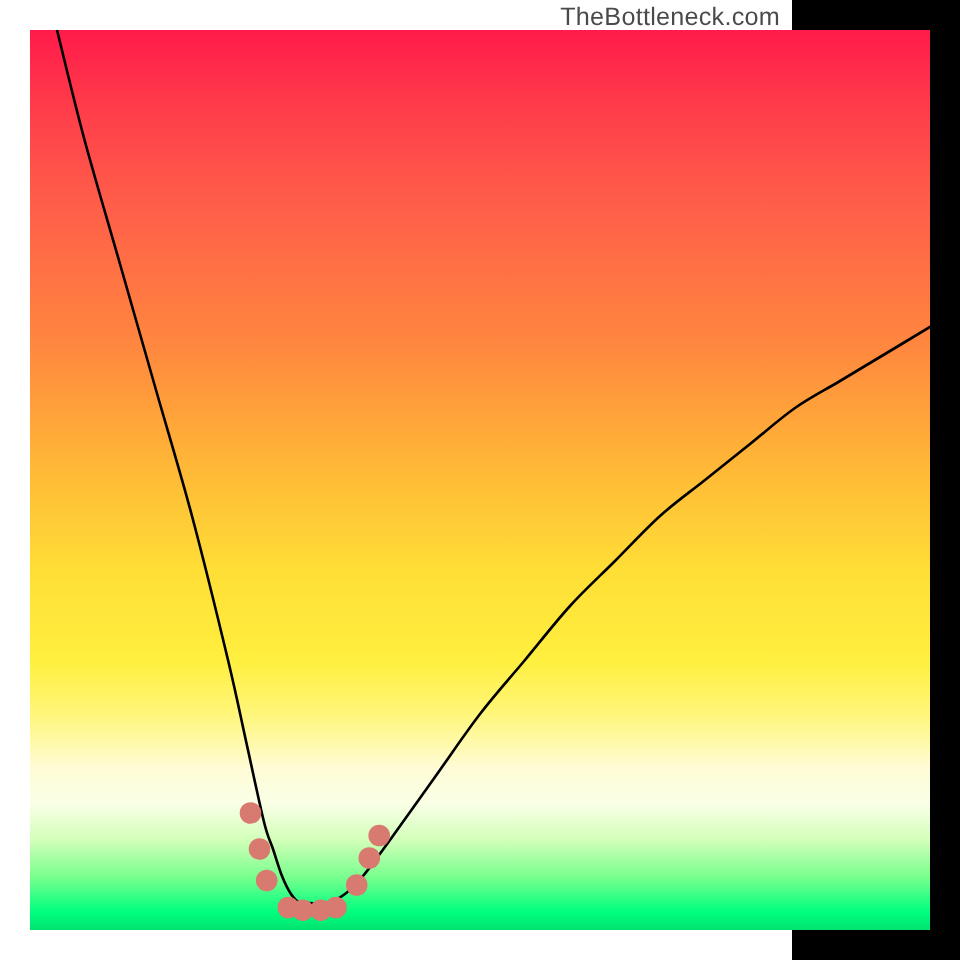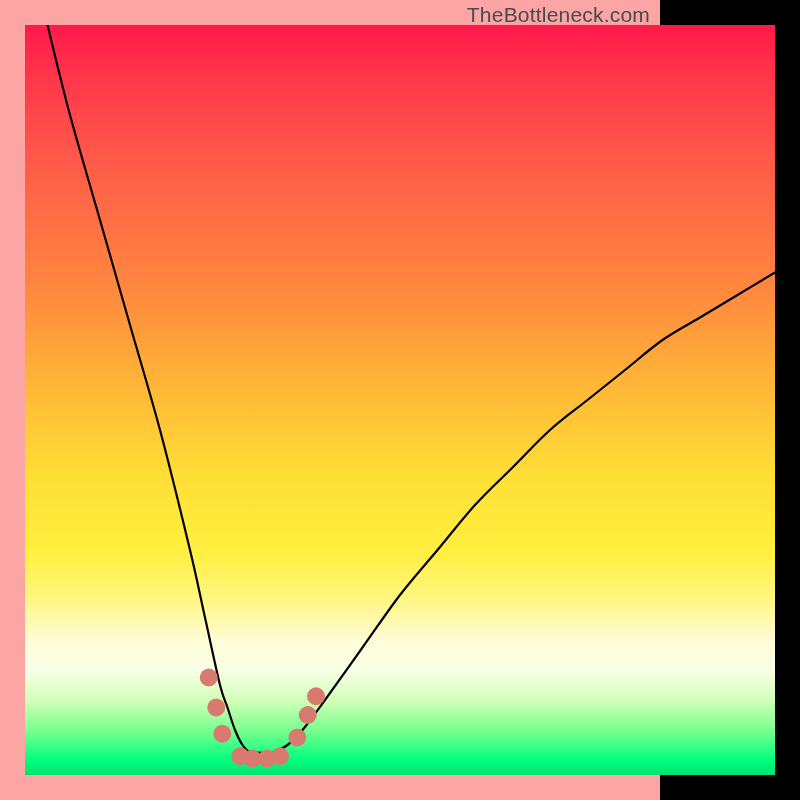--- a/index.html
+++ b/index.html
@@ -8,21 +8,21 @@
     width: 800px;
     height: 800px;
     overflow: hidden;
     background: #000;
     font-family: Arial, Helvetica, sans-serif;
   }
   .frame {
     position: relative;
     width: 660px;
     height: 800px;
-    background: #fca5a5;
+    background: #ffffff;
   }
   .plot-area {
     position: absolute;
     left: 25px;
     top: 25px;
     width: 750px;
     height: 750px;
     
     background: linear-gradient(to bottom,
       #ff1a4a 0%,

